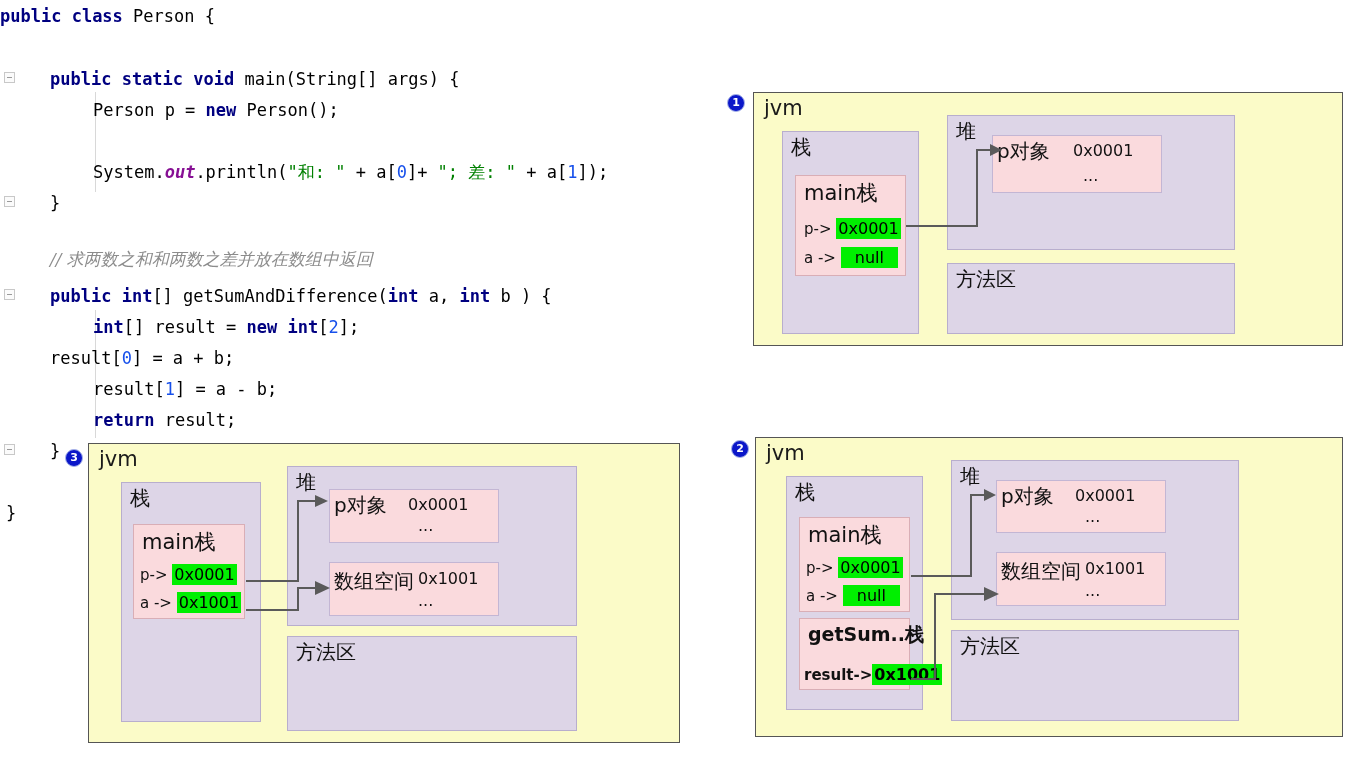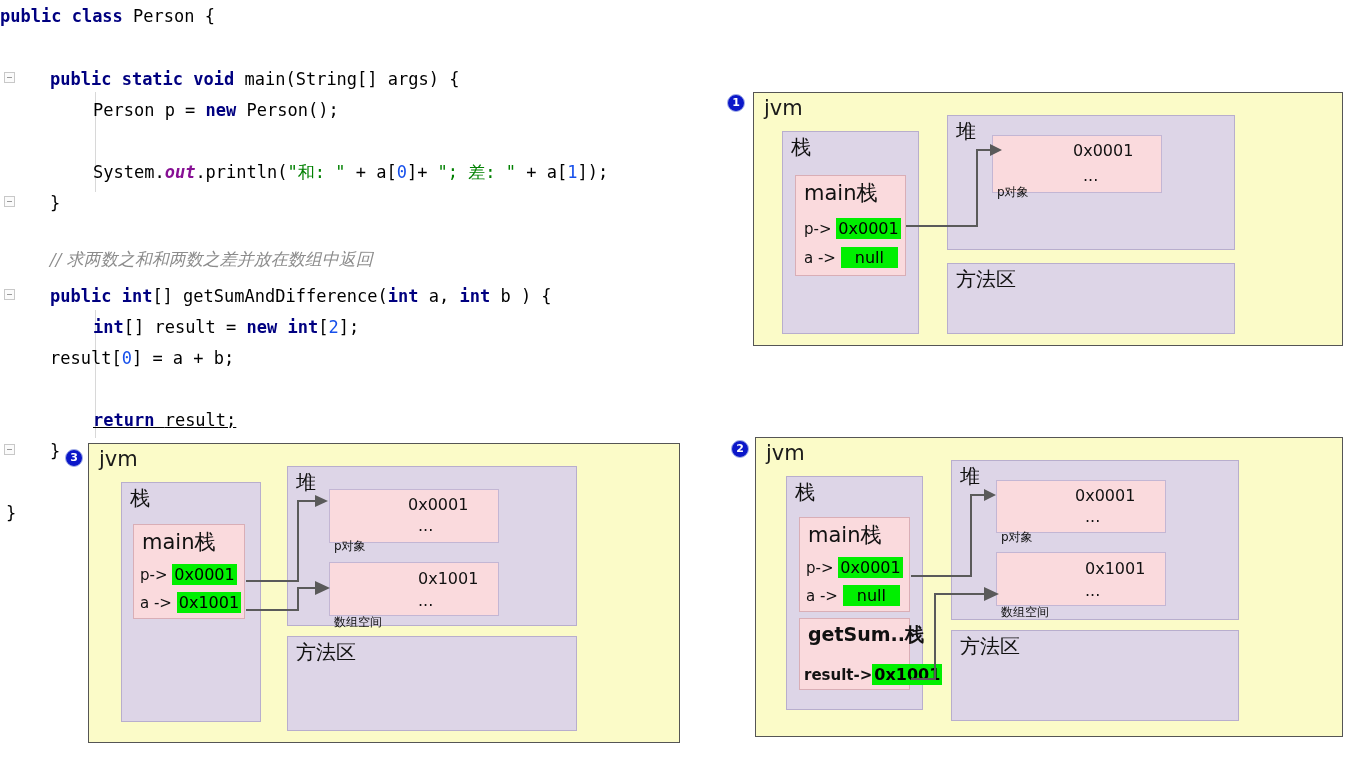--- a/index.html
+++ b/index.html
@@ -135,25 +135,24 @@
     font-family: "DejaVu Sans", sans-serif;
   }
   .objbox {
     position: absolute;
     background: #fadadd;
     border: 1px solid #c3b6d4;
     box-sizing: border-box;
   }
   .obj-label {
     position: absolute;
-    font-size: 12px;
+    font-size: 20px;
     color: #111111;
     white-space: nowrap;
     font-family: "DejaVu Sans", sans-serif;
-    margin-top: 46px;
   }
   .obj-addr {
     position: absolute;
     font-size: 16px;
     color: #111111;
     white-space: nowrap;
     font-family: "DejaVu Sans", sans-serif;
   }
   .obj-dots {
     position: absolute;
@@ -175,21 +174,22 @@
     <div class="fold-marker" style="left: 4px; top: 444px;"></div>
     <div class="code-line" style="top: 69px; padding-left: 50px;"><span class="kw">public </span><span class="kw">static </span><span class="kw">void </span><span>main(String[] args) {</span></div>
     <div class="code-line" style="top: 6px; padding-left: 0px;"><span class="kw">public </span><span class="kw">class </span><span>Person {</span></div>
     <div class="code-line" style="top: 100px; padding-left: 93px;"><span>Person p = </span><span class="kw">new </span><span>Person();</span></div>
     <div class="code-line" style="top: 162px; padding-left: 93px;"><span>System.</span><span class="fld">out</span><span>.println(</span><span class="str">"和: "</span><span> + a[</span><span class="num">0</span><span>]+ </span><span class="str">"; 差: "</span><span> + a[</span><span class="num">1</span><span>]);</span></div>
     <div class="code-line" style="top: 193px; padding-left: 50px;"><span>}</span></div>
     <div class="code-line" style="top: 286px; padding-left: 50px;"><span class="kw">public </span><span class="kw">int</span><span>[] getSumAndDifference(</span><span class="kw">int</span><span> a, </span><span class="kw">int</span><span> b ) {</span></div>
     <div class="code-line" style="top: 249px; padding-left: 50px;"><span class="cmt">// 求两数之和和两数之差并放在数组中返回</span></div>
     <div class="code-line" style="top: 317px; padding-left: 93px;"><span class="kw">int</span><span>[] result = </span><span class="kw">new </span><span class="kw">int</span><span>[</span><span class="num">2</span><span>];</span></div>
     <div class="code-line" style="top: 348px; padding-left: 50px;"><span>result[</span><span class="num">0</span><span>] = a + b;</span></div>
-    <div class="code-line" style="top: 410px; padding-left: 93px; text-decoration: underline;"><span class="kw">return </span><span>result;</span></div>
+    <div class="code-line" style="top: 379px; padding-left: 93px;"><span>result[</span><span class="num">1</span><span>] = a - b;</span></div>
+    <div class="code-line" style="top: 410px; padding-left: 93px;"><span class="kw">return </span><span>result;</span></div>
     <div class="code-line" style="top: 441px; padding-left: 50px;"><span>}</span></div>
     <div class="code-line" style="top: 503px; padding-left: 6px;"><span>}</span></div>
   </div>
 
 <div class="badge" style="left:727px; top:94px;">1</div>
 
 <div class="jvm-box" style="left:753px; top:92px; width:590px; height:254px;">
 
   <div class="jvm-title">jvm</div>
 

